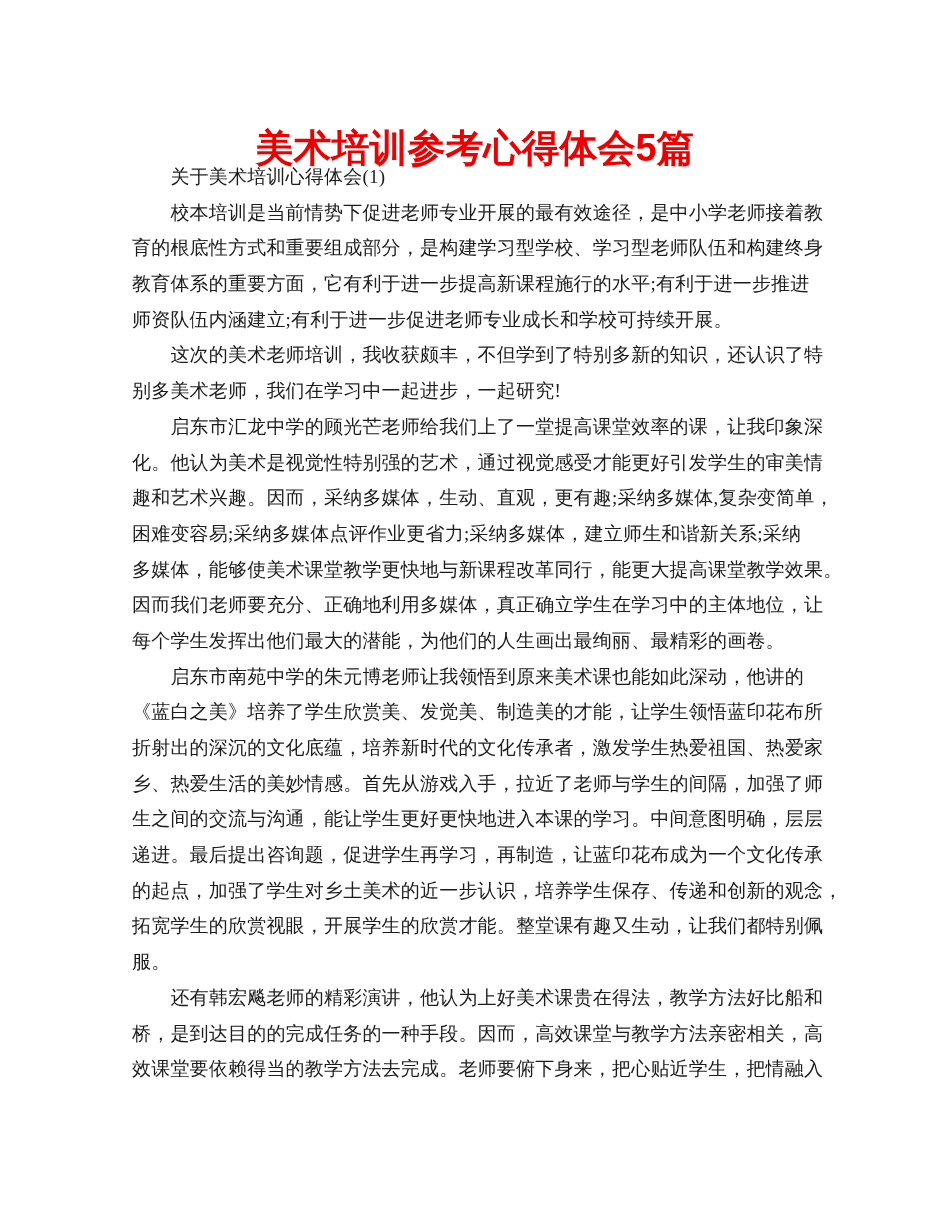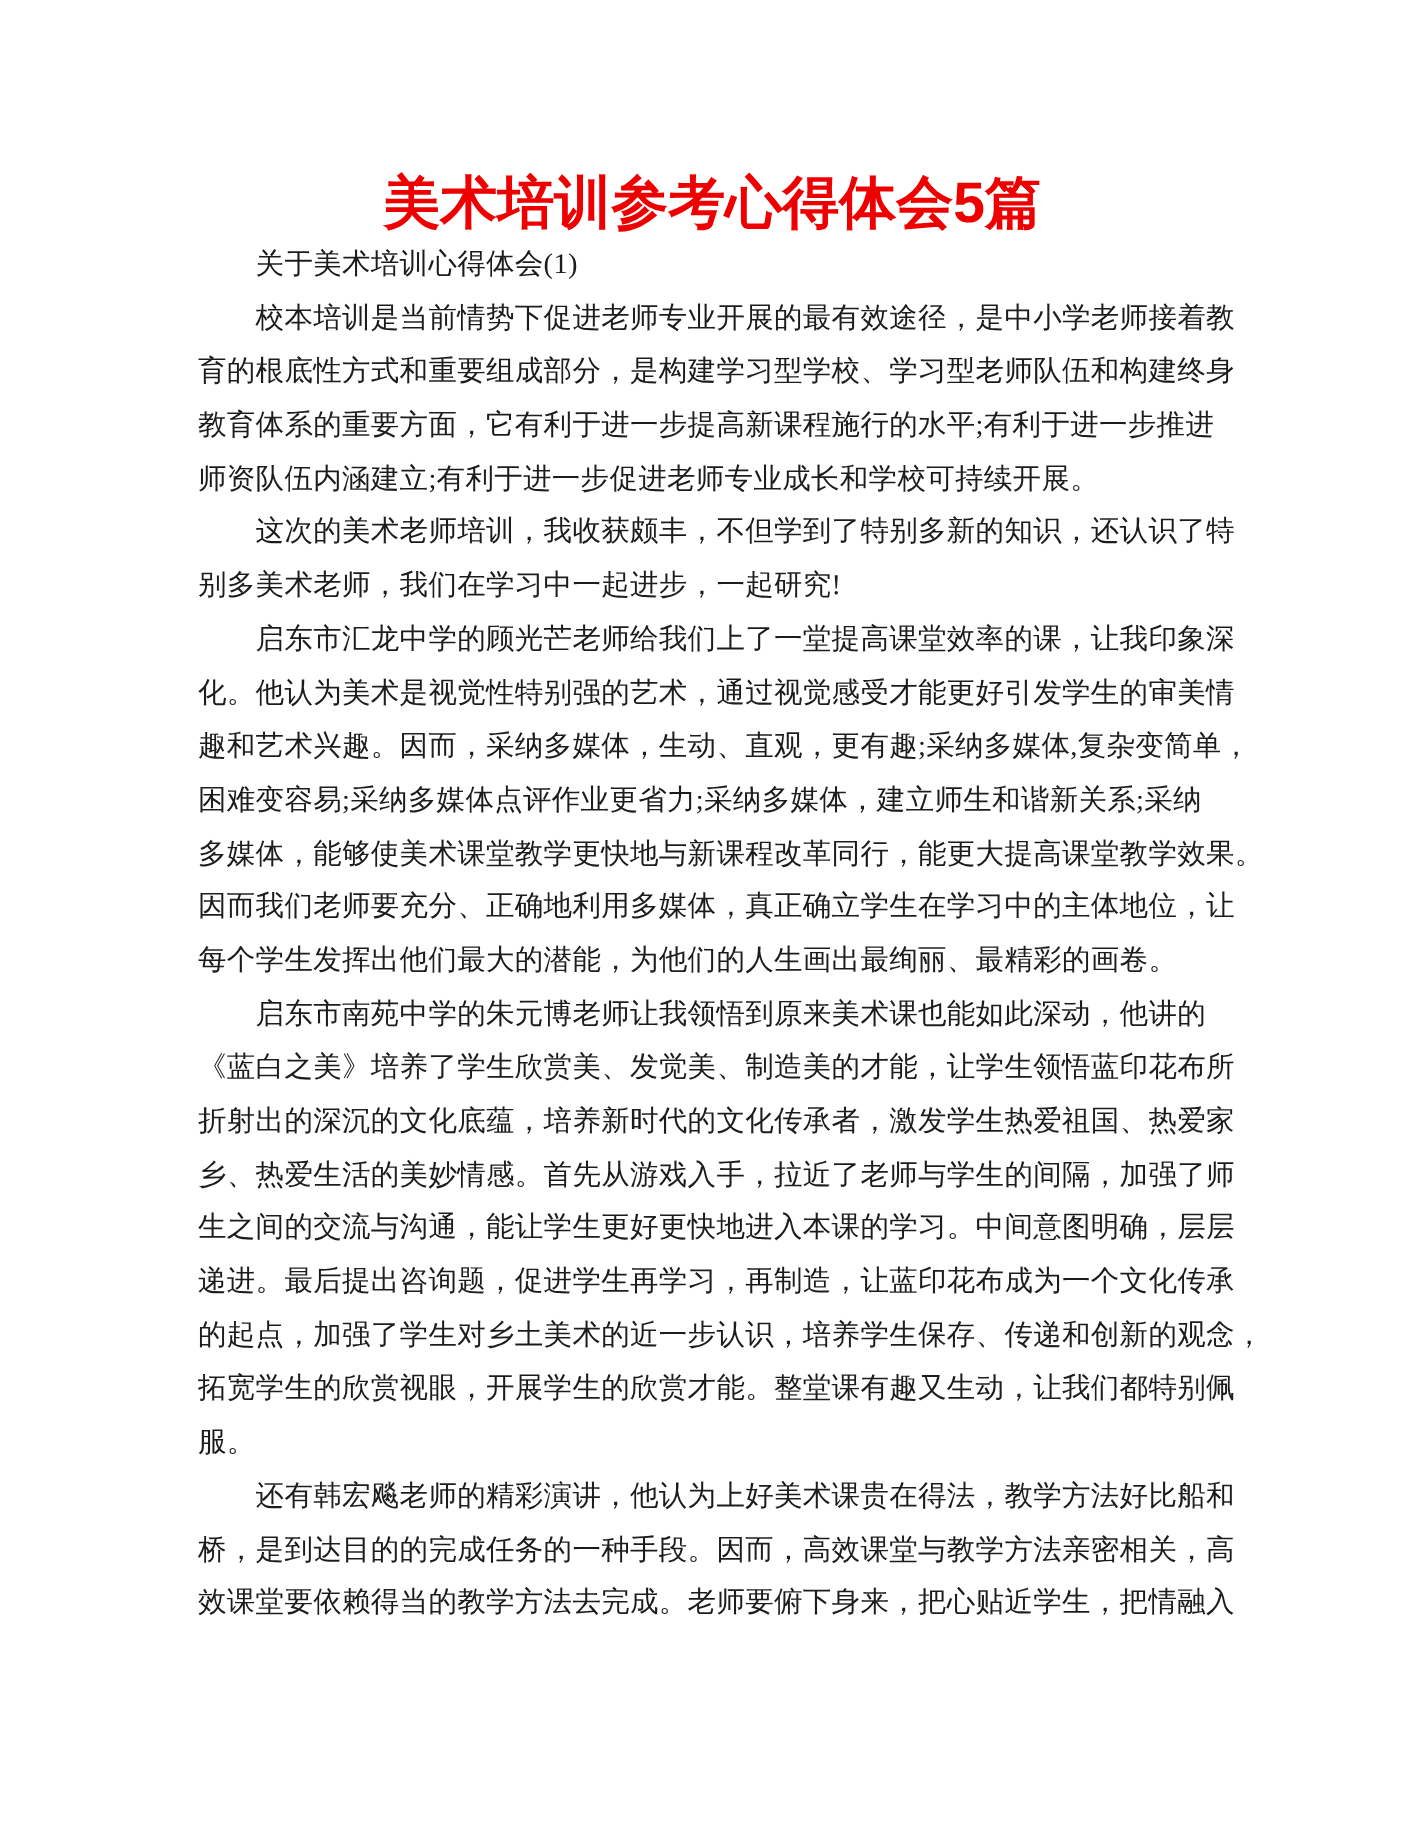--- a/index.html
+++ b/index.html
@@ -10,21 +10,21 @@
   .page {
     position: relative;
     width: 950px;
     height: 1230px;
     background: #ffffff;
     overflow: hidden;
     font-family: "Liberation Serif", "DejaVu Serif", serif;
   }
   .doc-title {
     position: absolute;
-    top: 112px;
+    top: 124px;
     left: 0;
     width: 100%;
     margin: 0;
     text-align: center;
     font-size: 38px;
     line-height: 48px;
     font-weight: bold;
     font-family: "Liberation Sans", "DejaVu Sans", sans-serif;
     color: #ee0000;
     letter-spacing: 0px;

